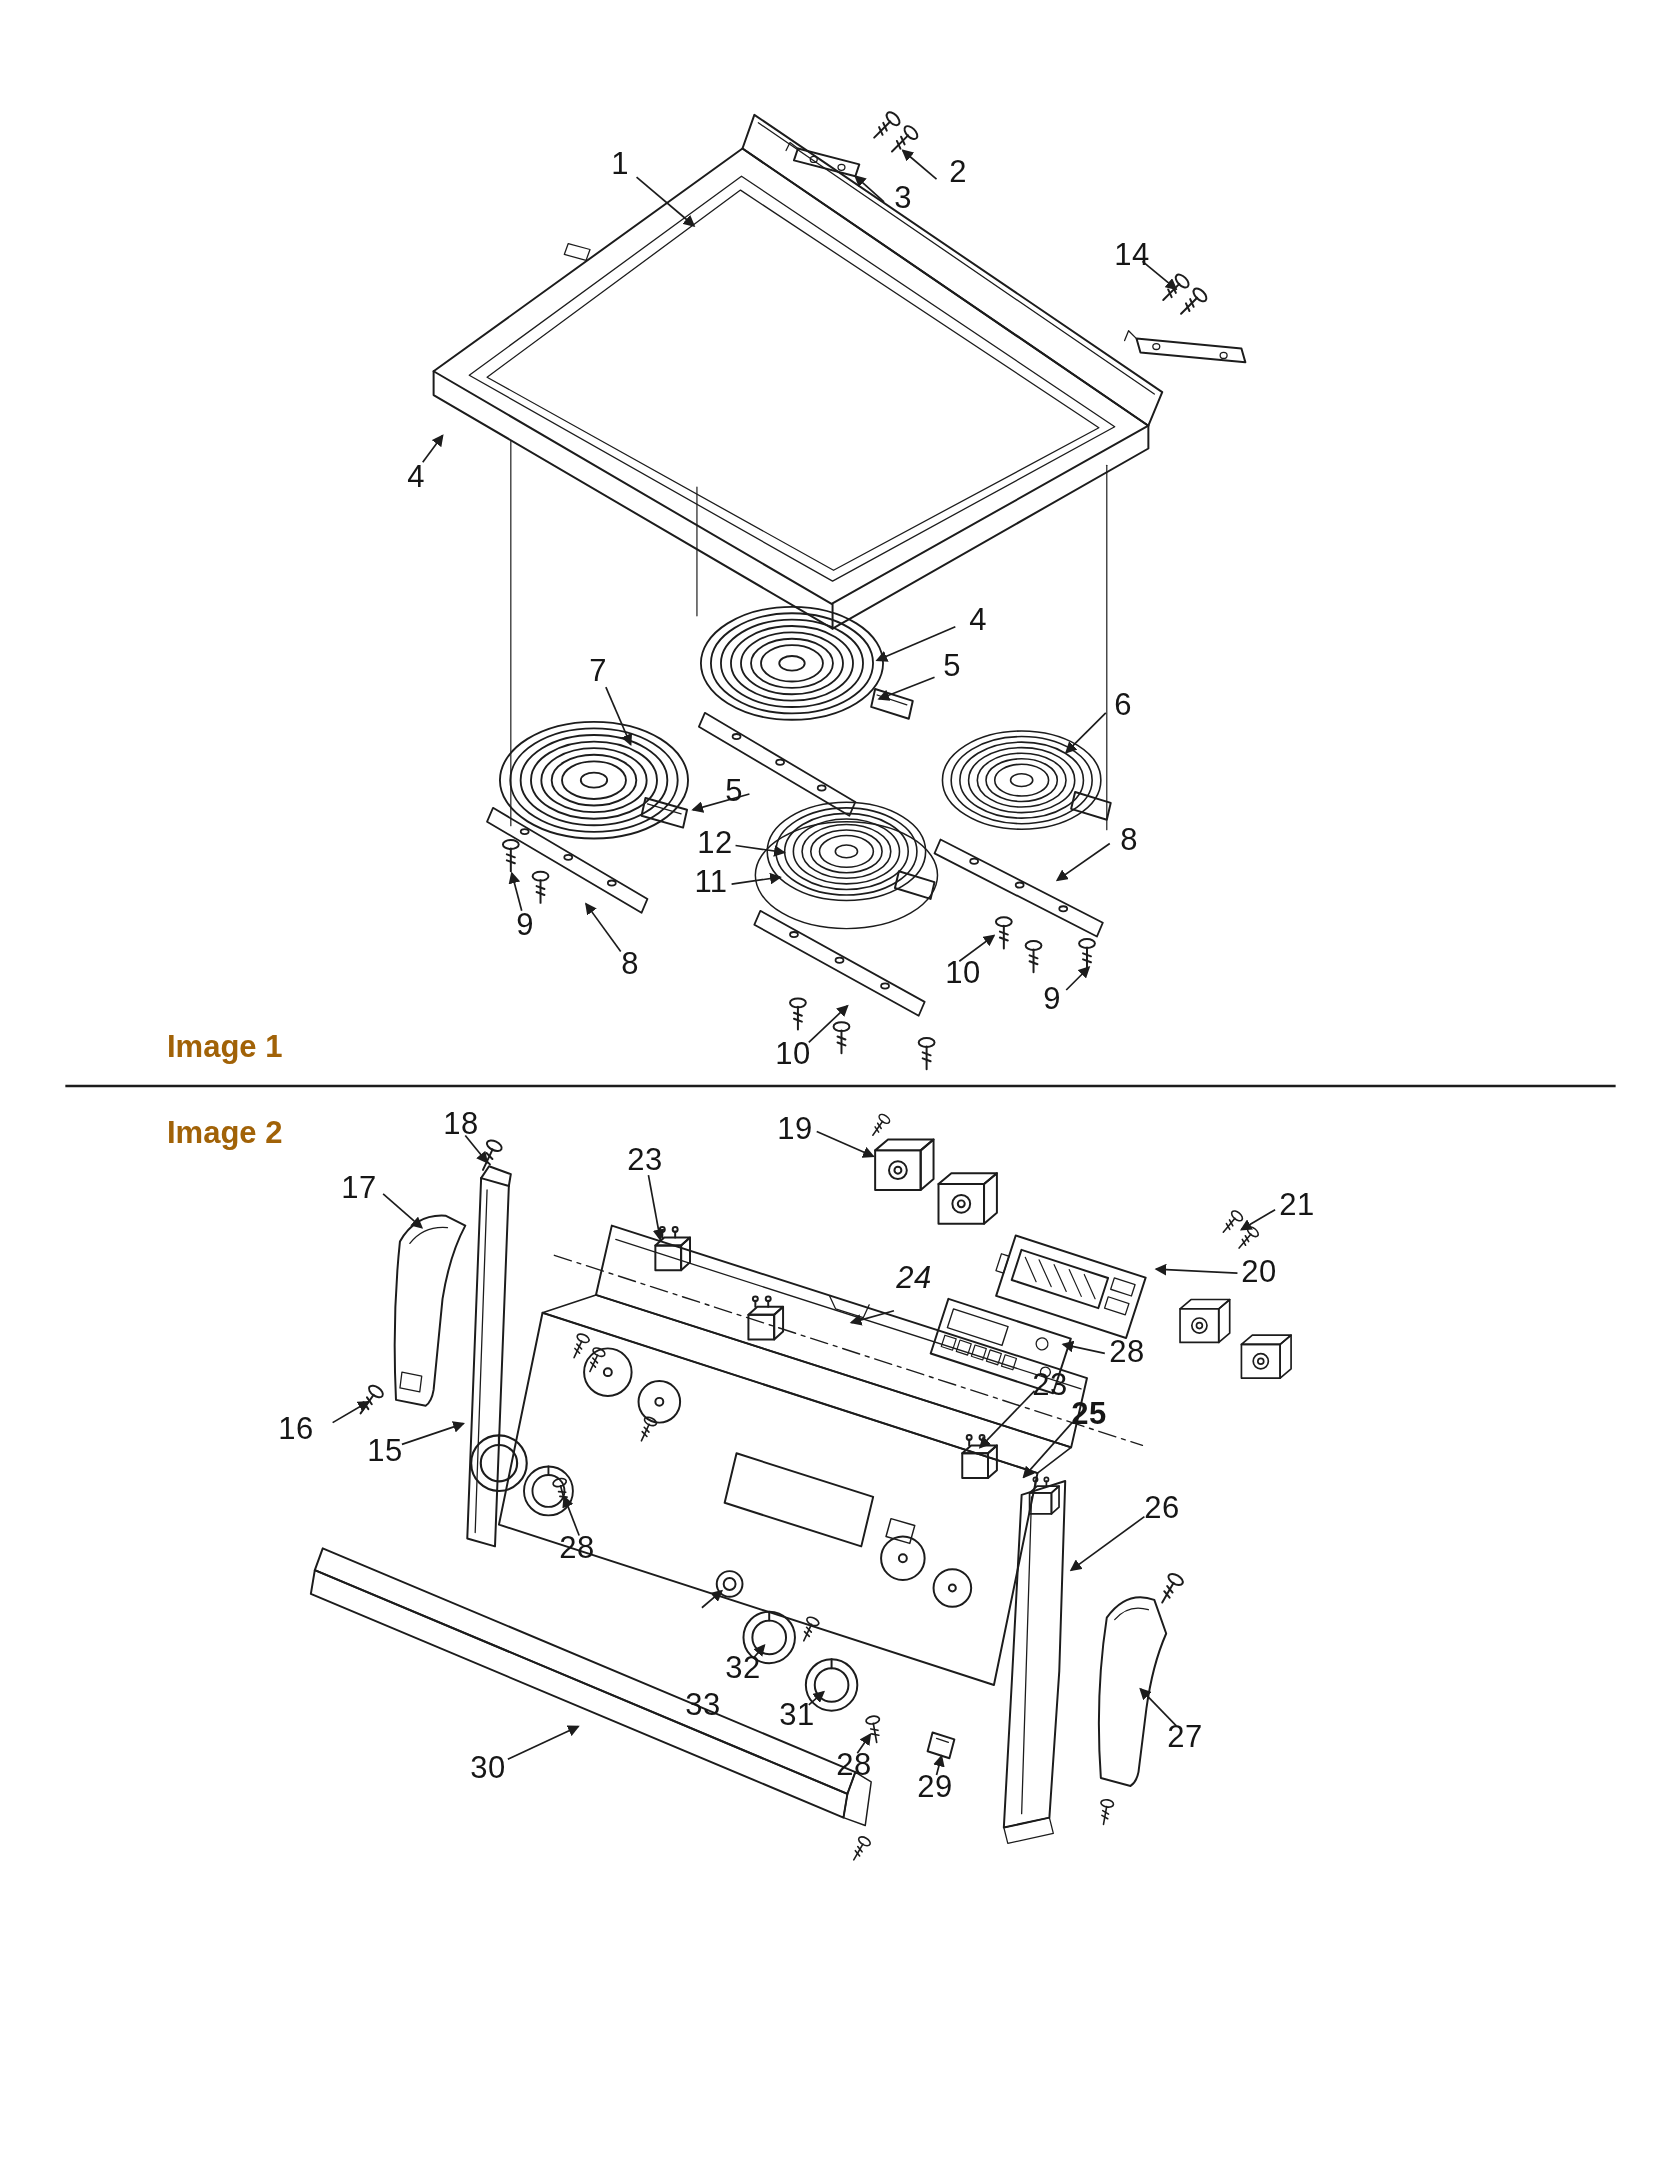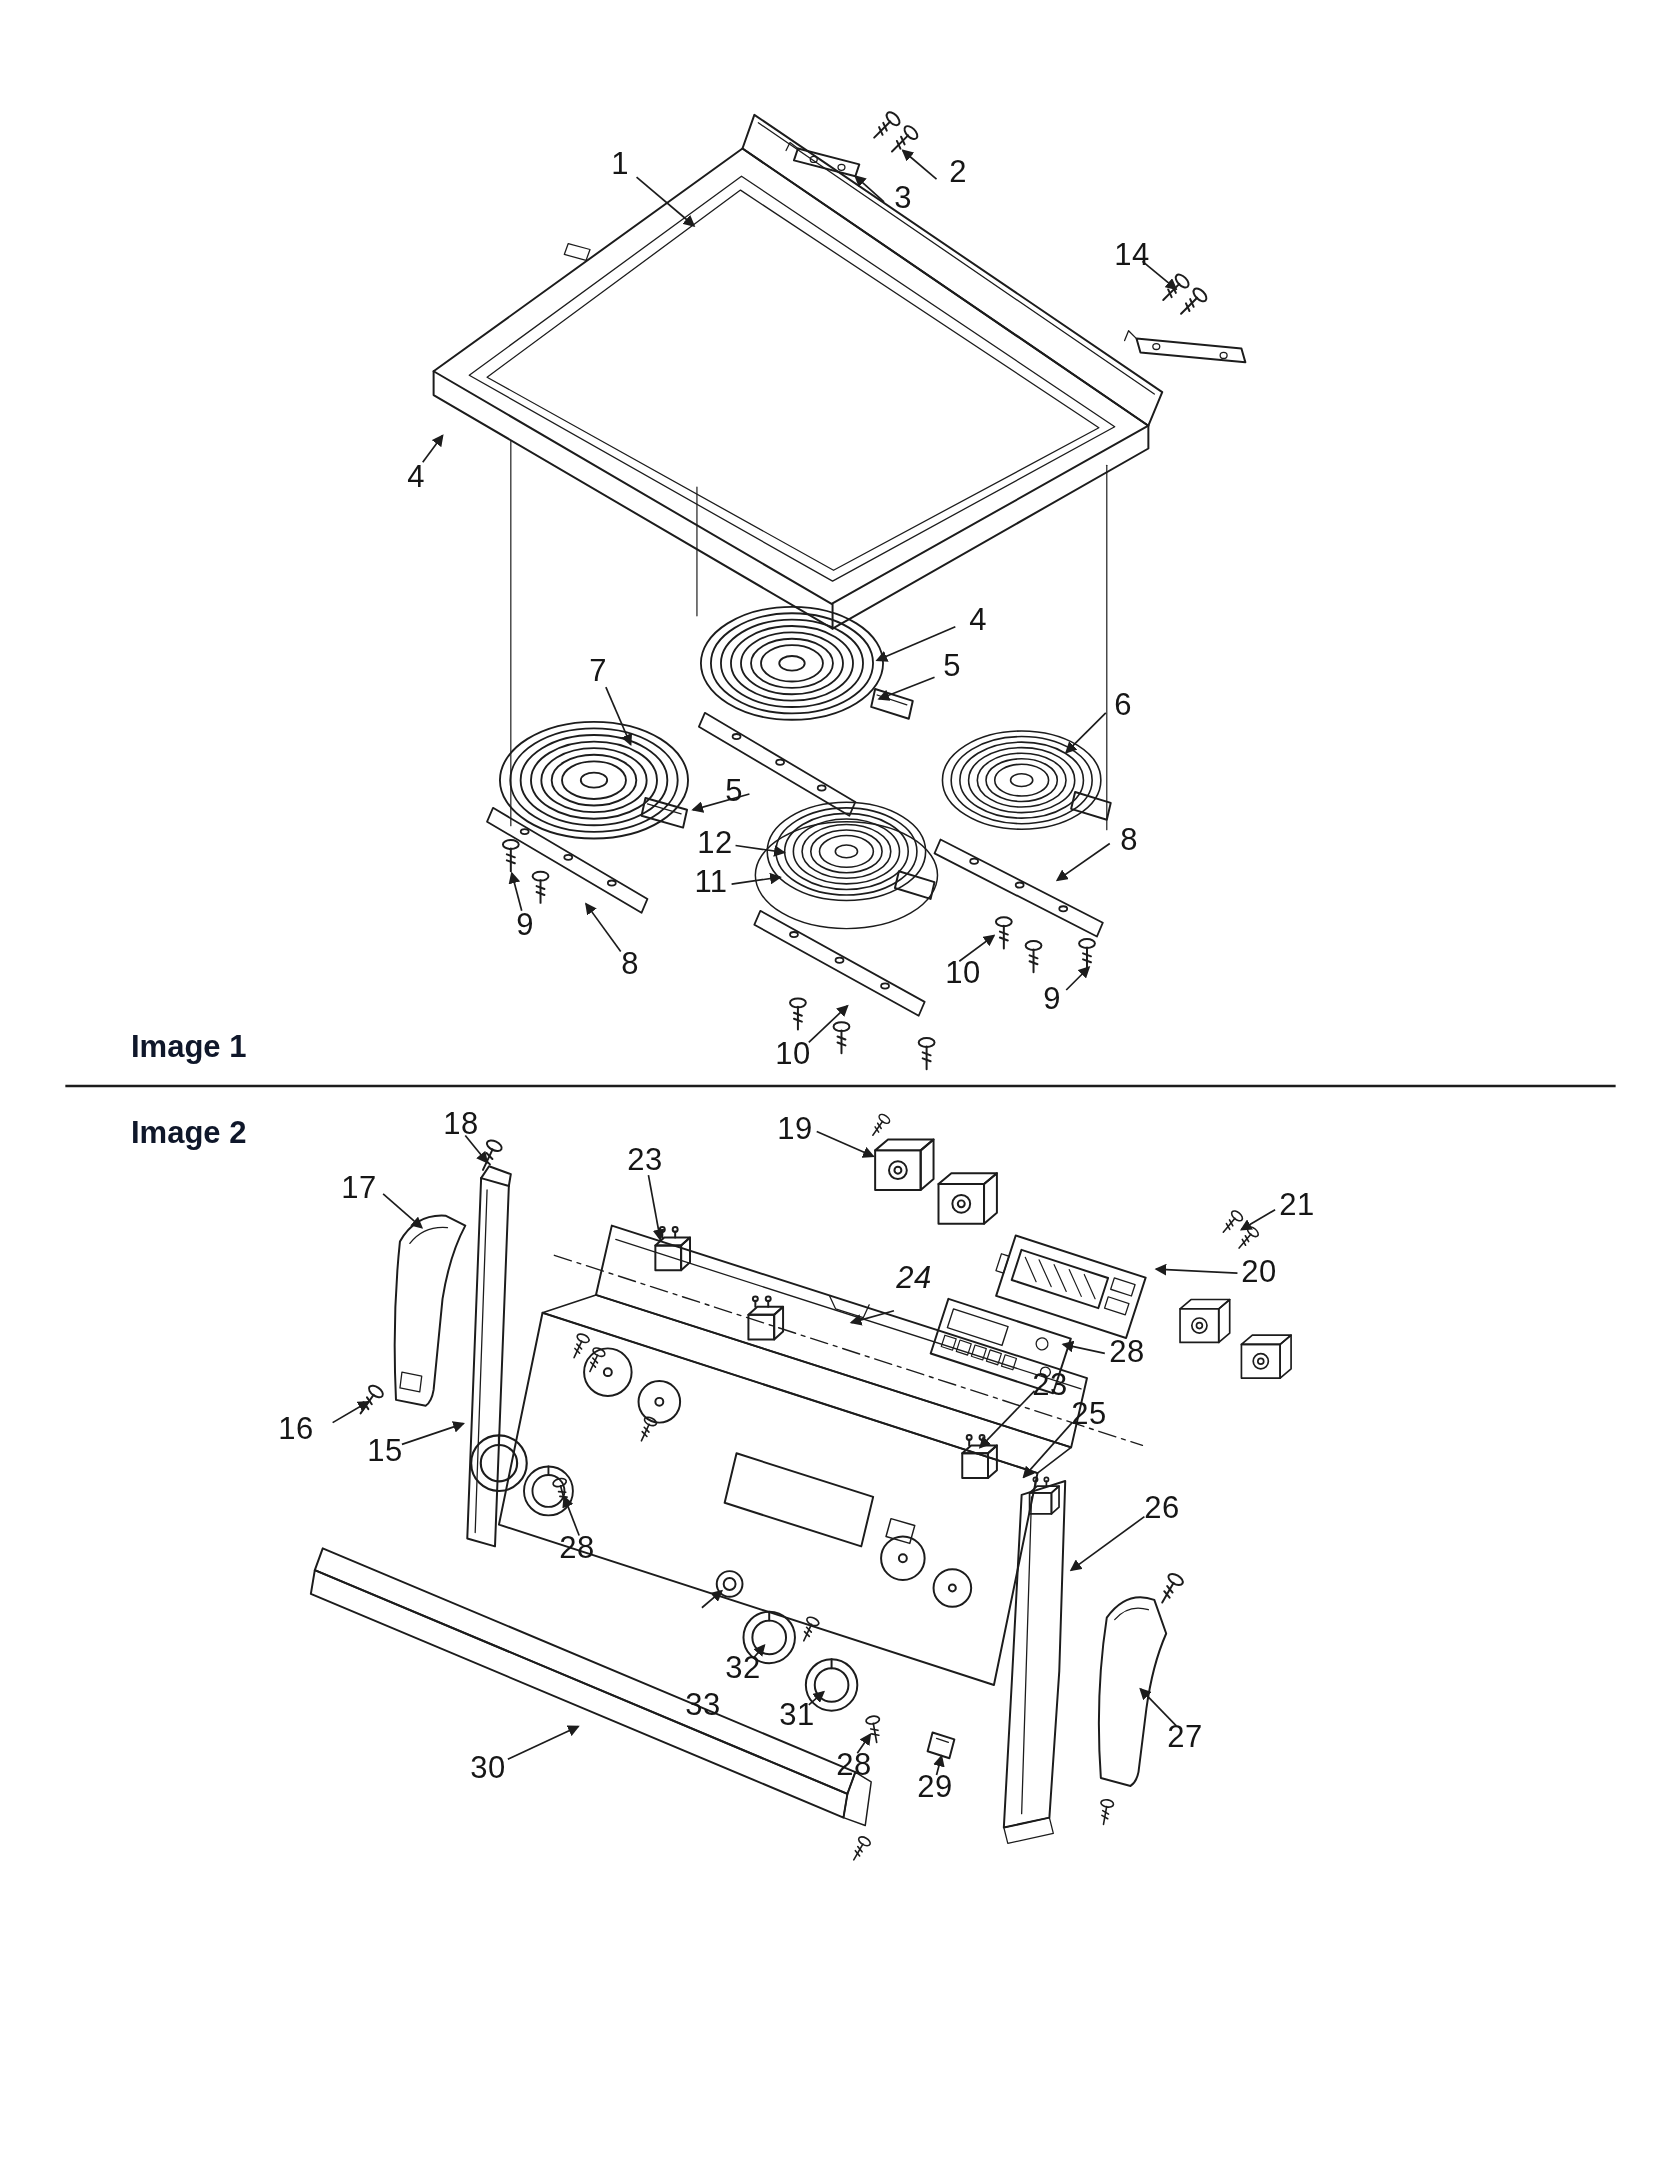--- a/index.html
+++ b/index.html
@@ -25,22 +25,23 @@
     font-weight: 400;
     color: #161616;
     letter-spacing: 0.5px;
     white-space: nowrap;
   }
   .section-label {
     position: absolute;
     transform: translateY(-50%);
     font-size: 31px;
     font-weight: 700;
-    color: #0f172a;
+    color: #a16207;
     white-space: nowrap;
+    margin-left: 36px;
   }
 </style>
 </head>
 <body>
 
 <div id="diagram">
 
 <svg id="art" width="1679" height="2178" viewBox="0 0 1696 2200" xmlns="http://www.w3.org/2000/svg">
 
   <defs>
@@ -368,21 +369,21 @@
       <span class="callout" style="left: 793px; top: 1054px;">10</span>
       <span class="callout" style="left: 461px; top: 1124px;">18</span>
       <span class="callout" style="left: 795px; top: 1129px;">19</span>
       <span class="callout" style="left: 645px; top: 1160px;">23</span>
       <span class="callout" style="left: 359px; top: 1188px;">17</span>
       <span class="callout" style="left: 1297px; top: 1205px;">21</span>
       <span class="callout" style="left: 1259px; top: 1272px;">20</span>
       <span class="callout" style="left: 914px; top: 1278px; font-style: italic;">24</span>
       <span class="callout" style="left: 1127px; top: 1352px;">28</span>
       <span class="callout" style="left: 1050px; top: 1385px;">23</span>
-      <span class="callout" style="left: 1089px; top: 1414px;">25</span>
+      <span class="callout" style="left: 1089px; top: 1414px; font-weight: bold;">25</span>
       <span class="callout" style="left: 296px; top: 1429px;">16</span>
       <span class="callout" style="left: 385px; top: 1451px;">15</span>
       <span class="callout" style="left: 577px; top: 1548px;">28</span>
       <span class="callout" style="left: 1162px; top: 1508px;">26</span>
       <span class="callout" style="left: 687px; top: 1705px; margin-left: 16px;">33</span>
       <span class="callout" style="left: 743px; top: 1668px;">32</span>
       <span class="callout" style="left: 797px; top: 1715px;">31</span>
       <span class="callout" style="left: 854px; top: 1765px;">28</span>
       <span class="callout" style="left: 935px; top: 1787px;">29</span>
       <span class="callout" style="left: 488px; top: 1768px;">30</span>

